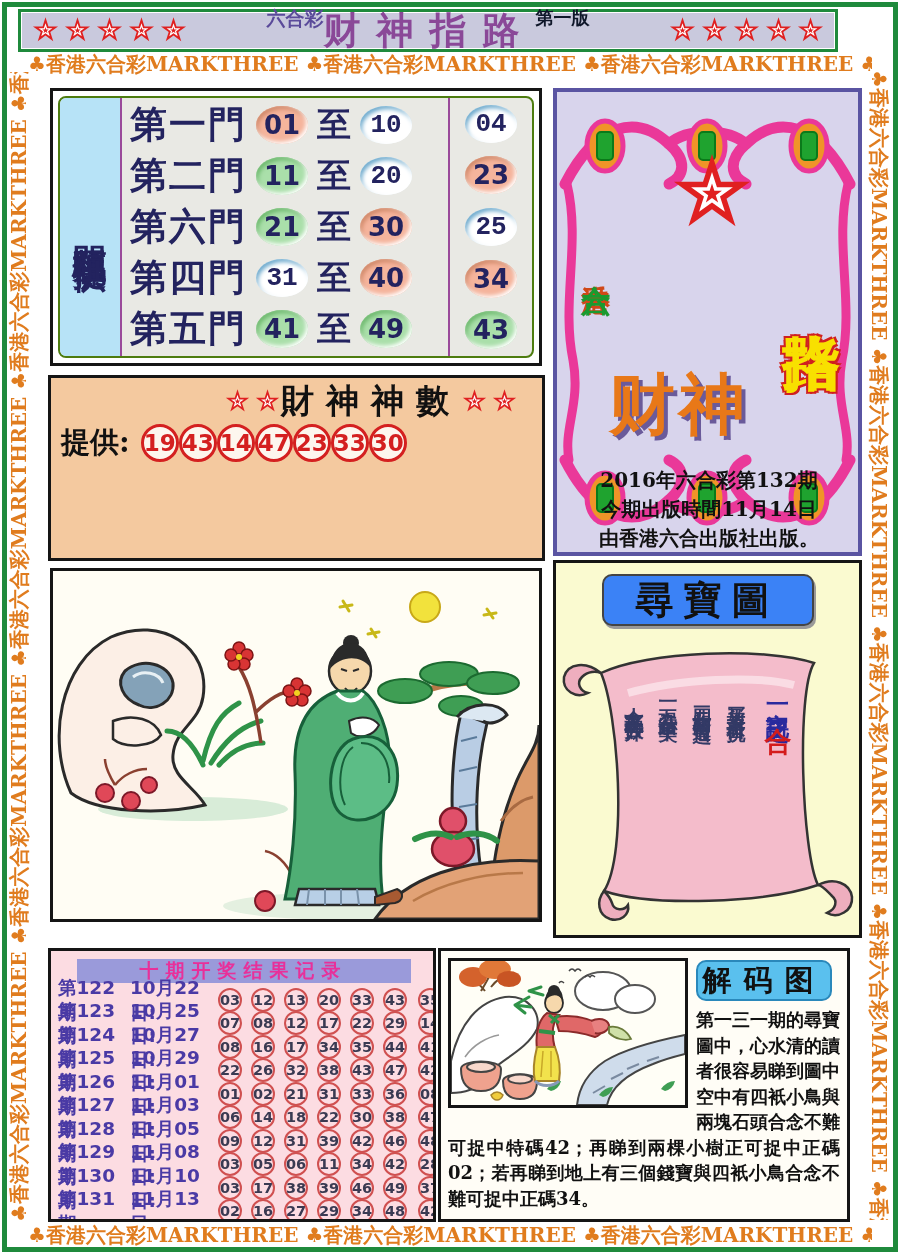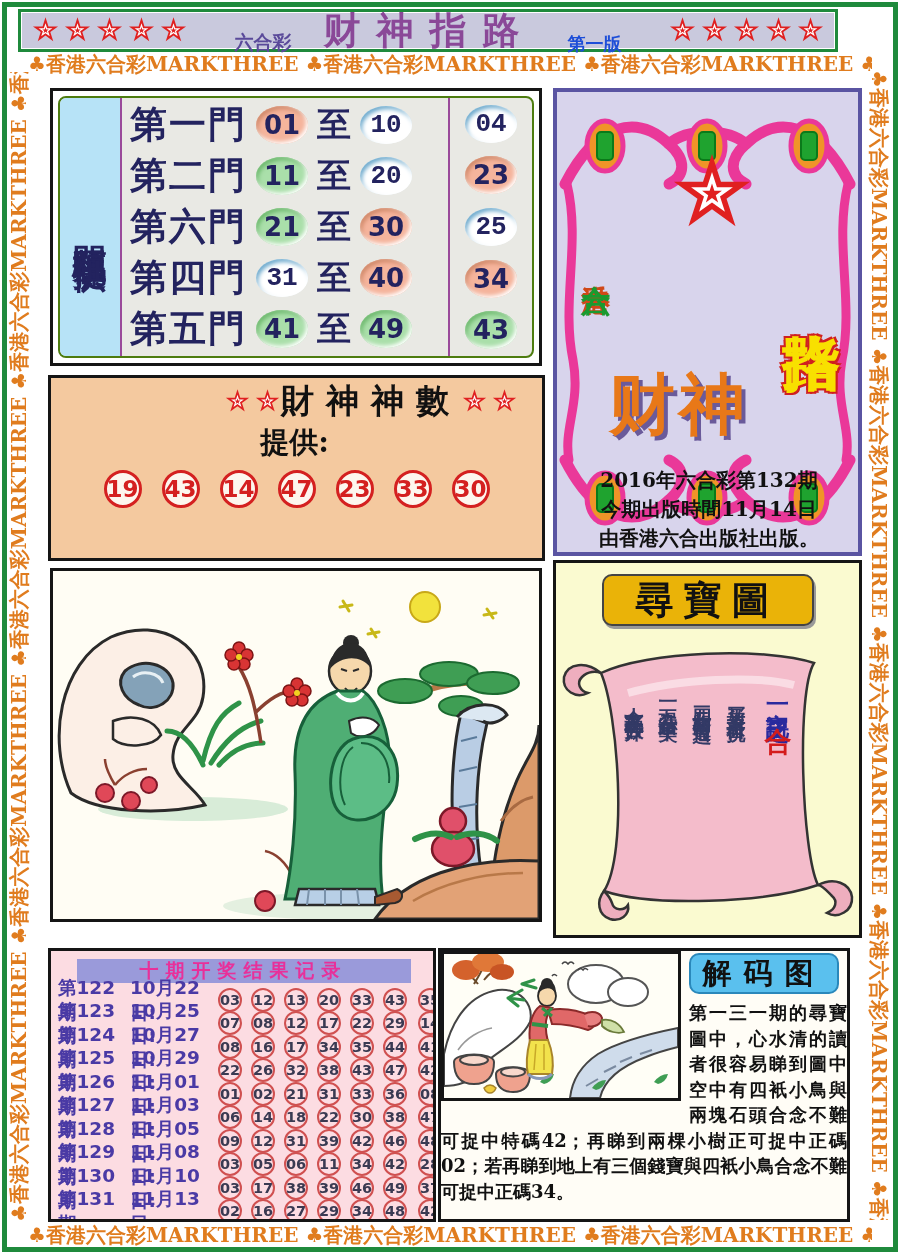--- a/index.html
+++ b/index.html
@@ -6,24 +6,24 @@
   body { background:#888; font-family:"DejaVu Sans", sans-serif; }
   .page { position:relative; width:900px; height:1254px; background:#ffffff; overflow:hidden; }
   .page-frame { position:absolute; inset:2px; border:5px solid #1f8a3c; pointer-events:none; z-index:5; }
 
   
   .header-bar { position:absolute; left:18px; top:9px; width:820px; height:43px; background:#c9c9dd;
     border:3px solid #1f8a3c; box-shadow:0 0 0 1px #fff inset; display:flex; align-items:center;
     justify-content:space-between; padding:0 10px; z-index:2; }
   .star-row { display:flex; gap:3px; align-items:center; }
   .hdr-star { width:29px; height:29px; }
-  .hdr-center { display:flex; align-items:flex-end; gap:32px; }
+  .hdr-center { display:flex; align-items:flex-start; gap:0; }
   .hdr-lottery { color:#5a4a9a; font-weight:bold; font-size:19px; font-family:"DejaVu Serif", serif; }
   .hdr-title { color:#8a4898; font-weight:bold; font-size:37px; letter-spacing:16px; font-family:"DejaVu Serif", serif; white-space:nowrap; }
-  .hdr-edition { color:#1d4ed8; font-weight:bold; font-size:18px; font-family:"DejaVu Serif", serif; }
+  .hdr-edition { color:#0f172a; font-weight:bold; font-size:18px; font-family:"DejaVu Serif", serif; }
 
   
   .strip { position:absolute; color:#e07c1e; font-weight:bold; font-size:20px; line-height:24px;
     white-space:nowrap; overflow:hidden; font-family:"DejaVu Serif", serif; text-align:center; z-index:1; }
   .strip-top    { left:28px; top:52px;   width:844px; height:25px; }
   .strip-bottom { left:28px; top:1223px; width:844px; height:25px; }
   .strip-left  { width:1150px; height:24px; transform-origin:0 0; transform:rotate(-90deg); left:7px;  top:1222px; }
   .strip-right { width:1150px; height:24px; transform-origin:0 0; transform:rotate(90deg);  left:891px; top:70px; }
 
   
@@ -59,32 +59,32 @@
     text-shadow:-2px -2px 0 #d02020, 2px -2px 0 #d02020, -2px 2px 0 #d02020, 2px 2px 0 #d02020; }
   .mh-lines { position:absolute; left:3px; right:0; top:374px; text-align:center; color:#111; font-weight:bold;
     font-size:20px; font-family:"DejaVu Serif", serif; line-height:1.45; z-index:2; }
 
   
   .caishen-panel { left:48px; top:375px; width:497px; height:186px; background:#f4c99f; padding:4px 10px; overflow:hidden; }
   .cs-titlerow { display:flex; align-items:center; justify-content:flex-end; padding:0 14px; height:38px; }
   .cs-title { font-size:33px; font-weight:bold; color:#111; font-family:"DejaVu Serif", serif; letter-spacing:12px; }
   .cs-star { width:27px; height:27px; }
   .cs-body { font-size:18px; font-weight:bold; color:#111; line-height:1.3; font-family:"DejaVu Serif", serif; text-align:justify; }
-  .cs-provide { display:flex; align-items:center; gap:7px; margin-top:3px;flex-direction:column; }
+  .cs-provide { display:flex; align-items:center; gap:7px; margin-top:3px; }
   .cs-provide-label { font-size:29px; font-weight:bold; color:#111; font-family:"DejaVu Serif", serif; margin-right:4px; }
-  .cs-nums { display:flex; gap:20px; }
+  .cs-nums { display:flex; gap:0; }
   .num-circle { width:38px; height:38px; border:3px solid #d42020; border-radius:50%; color:#d42020; font-weight:bold;
     font-size:23px; display:inline-flex; align-items:center; justify-content:center; background:#fdf6ee; flex:none; }
 
   
   .cartoon-panel { left:50px; top:568px; width:492px; height:354px; background:#fffdf4; }
 
   
   .treasure-panel { left:553px; top:560px; width:309px; height:378px; background:#fafad0; }
-  .tr-title { margin:11px auto 0; width:212px; height:52px; background:#eab308; border:2px solid #444; border-radius:10px;
+  .tr-title { margin:11px auto 0; width:212px; height:52px; background:#3b82f6; border:2px solid #444; border-radius:10px;
     box-shadow:2px 3px 0 #999; display:flex; align-items:center; justify-content:center; font-size:38px; font-weight:bold;
     color:#111; font-family:"DejaVu Serif", serif; letter-spacing:10px; position:relative; z-index:2; }
   .tr-scroll { position:absolute; left:0; top:70px; width:303px; height:300px; }
   .tr-text { position:absolute; left:58px; top:128px; width:182px; height:220px; writing-mode:vertical-rl;
     text-orientation:upright; z-index:2; font-family:"DejaVu Serif", serif; }
   .tr-motto { font-size:23px; font-weight:bold; color:#2a2a9e; letter-spacing:3px; margin-left:10px; }
   .tr-motto-char { color:#d41c1c; font-size:27px; }
   .tr-col { font-size:19px; font-weight:bold; color:#333a66; letter-spacing:3px; margin-left:8px; }
 
   
@@ -93,21 +93,21 @@
     font-size:19px; font-family:"DejaVu Serif", serif; display:flex; align-items:center; justify-content:center; letter-spacing:7px;text-align:center; }
   .res-row { display:flex; align-items:center; height:23.5px; }
   .res-issue { width:72px; color:#4a3aa5; font-weight:bold; font-size:18.5px; flex:none; }
   .res-date  { width:88px; color:#4a3aa5; font-weight:bold; font-size:18.5px; flex:none; }
   .res-balls { display:flex; gap:9px; }
   .ball { width:24px; height:24px; border:2px solid #d05050; border-radius:50%; display:inline-flex; align-items:center;
     justify-content:center; font-size:14.5px; font-weight:bold; color:#3a3a52; flex:none; }
   .ball-special { margin-left:11px; }
 
   
-  .decode-panel { left:438px; top:948px; width:412px; height:274px; background:#fffdf6; overflow:hidden; }
+  .decode-panel { left:438px; top:948px; width:412px; height:274px; background:#fffdf6; padding:7px; overflow:hidden; }
   .dec-img { float:left; width:240px; height:150px; border:3px solid #151515; margin:0 8px 4px 0; background:#fffef6; }
   .dec-title { height:41px; margin:2px 8px 6px 4px; background:#5ac0ee; border:2px solid #2a88bb; border-radius:10px;
     display:flex; align-items:center; justify-content:center; font-size:29px; font-weight:bold; color:#111;
     font-family:"DejaVu Serif", serif; letter-spacing:12px; }
   .dec-body { font-size:18px; font-weight:bold; color:#111; line-height:1.42; font-family:"DejaVu Serif", serif; text-align:justify; }
 
   svg.icon { display:block; }
 </style>
 </head>
 <body>

